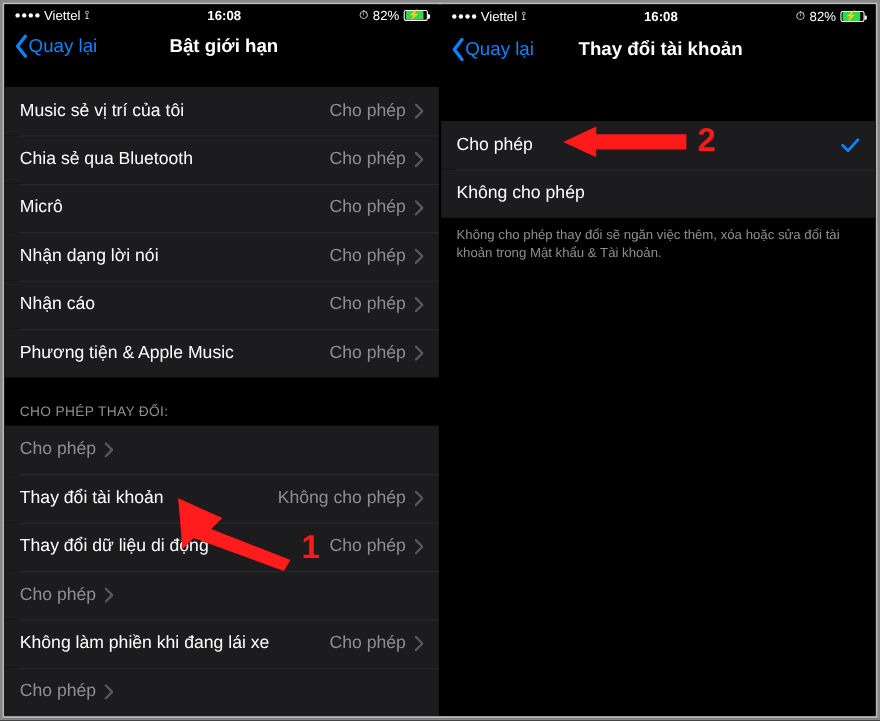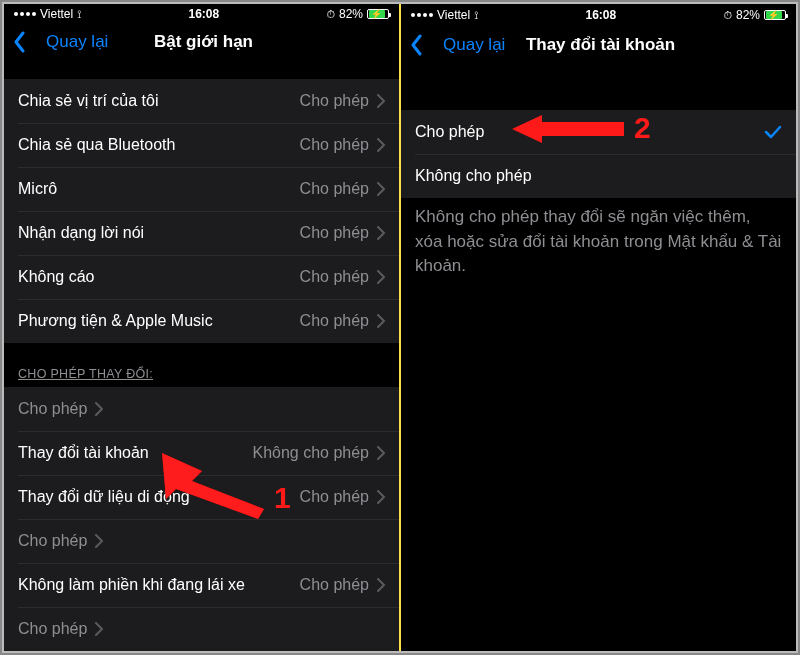--- a/index.html
+++ b/index.html
@@ -9,21 +9,21 @@
     display: flex;
     justify-content: center;
     align-items: center;
     height: 655px;
     width: 800px;
   }
   .frame {
     display: flex;
     gap: 2px;
     border: 2px solid #bbb;
-    background: #fde047;
+    background: #000000;
     width: 796px;
     height: 651px;
   }
   .phone {
     width: 396px;
     height: 647px;
     background: #000;
     color: #fff;
     overflow: hidden;
     position: relative;
@@ -58,50 +58,48 @@
     color: #000; font-size: 9px; line-height: 1;
   }
   
   .nav-bar {
     display: flex; align-items: center; height: 42px; position: relative;
     padding: 0 8px;
   }
   .back-btn {
     display: flex; align-items: center; color: #0a84ff; cursor: pointer;
     font-size: 17px;
-    gap: 20px;
   }
   .chevron-left-svg { width: 14px; height: 22px; }
   .nav-title {
     position: absolute; left: 4px; right: 0; text-align: center;
     font-weight: 600; font-size: 17px; color: #fff; pointer-events: none;
   }
   
   .list-section { margin-top: 18px; }
   .section-header {
     color: #8e8e93; font-size: 12.5px; padding: 6px 14px; text-transform: uppercase;
     letter-spacing: 0.3px;
-    text-decoration: underline;
   }
   .row {
     display: flex; align-items: center; justify-content: space-between;
     background: #1c1c1e; min-height: 44px; padding: 0 14px;
     position: relative; cursor: pointer;
   }
   .row + .row:before {
     content: ""; position: absolute; top: 0; left: 14px; right: 0; height: 1px;
     background: #2c2c2e;
   }
   .row .label { color: #fff; font-size: 16px; }
   .row .right { display: flex; align-items: center; gap: 8px; }
   .row .value { color: #8e8e93; font-size: 16px; }
   .chevron-right-svg { width: 8px; height: 14px; }
   .check-svg { width: 18px; height: 14px; }
   .footer-note {
-    color: #8e8e93; font-size: 17px; padding: 7px 14px 0 14px; line-height: 1.45;
+    color: #8e8e93; font-size: 12px; padding: 7px 14px 0 14px; line-height: 1.45;
   }
   
   .arrow-overlay {
     position: absolute; pointer-events: none; z-index: 50;
     display: flex; align-items: center;
   }
   .arrow-num {
     color: #ff1a1a; font-weight: 800; font-size: 30px; font-family: Arial, sans-serif;
   }
 </style>
@@ -140,21 +138,21 @@
         <svg class="chevron-left-svg" viewBox="0 0 12 22">
             <path d="M10 2 L3 11 L10 20" stroke="#0a84ff" stroke-width="3" fill="none" stroke-linecap="round" stroke-linejoin="round"></path>
           </svg>
         <span>Quay lại</span>
       </div>
       <div class="nav-title">Bật giới hạn</div>
     </div>
 
     <div class="list-section">
       <div class="row">
-        <span class="label">Chia sẻ vị trí của tôi</span>
+        <span class="label">Music sẻ vị trí của tôi</span>
         <span class="right">
             <span class="value">Cho phép</span>
             <svg class="chevron-right-svg" viewBox="0 0 8 14">
               <path d="M1 1 L7 7 L1 13" stroke="#5a5a5e" stroke-width="2" fill="none" stroke-linecap="round" stroke-linejoin="round"></path>
             </svg>
           </span>
       </div>
       <div class="row">
         <span class="label">Chia sẻ qua Bluetooth</span>
         <span class="right">
@@ -176,21 +174,21 @@
       <div class="row">
         <span class="label">Nhận dạng lời nói</span>
         <span class="right">
             <span class="value">Cho phép</span>
             <svg class="chevron-right-svg" viewBox="0 0 8 14">
               <path d="M1 1 L7 7 L1 13" stroke="#5a5a5e" stroke-width="2" fill="none" stroke-linecap="round" stroke-linejoin="round"></path>
             </svg>
           </span>
       </div>
       <div class="row">
-        <span class="label">Không cáo</span>
+        <span class="label">Nhận cáo</span>
         <span class="right">
             <span class="value">Cho phép</span>
             <svg class="chevron-right-svg" viewBox="0 0 8 14">
               <path d="M1 1 L7 7 L1 13" stroke="#5a5a5e" stroke-width="2" fill="none" stroke-linecap="round" stroke-linejoin="round"></path>
             </svg>
           </span>
       </div>
       <div class="row">
         <span class="label">Phương tiện &amp; Apple Music</span>
         <span class="right">

